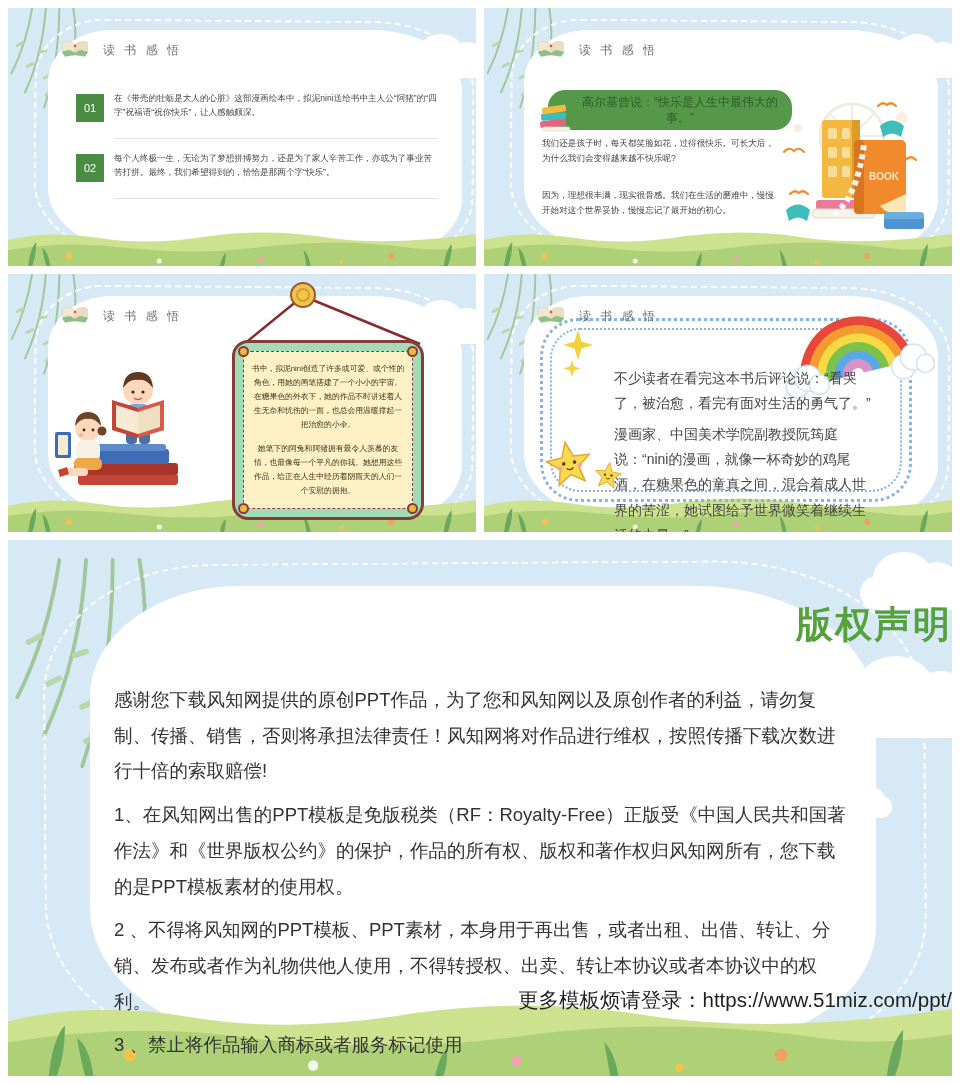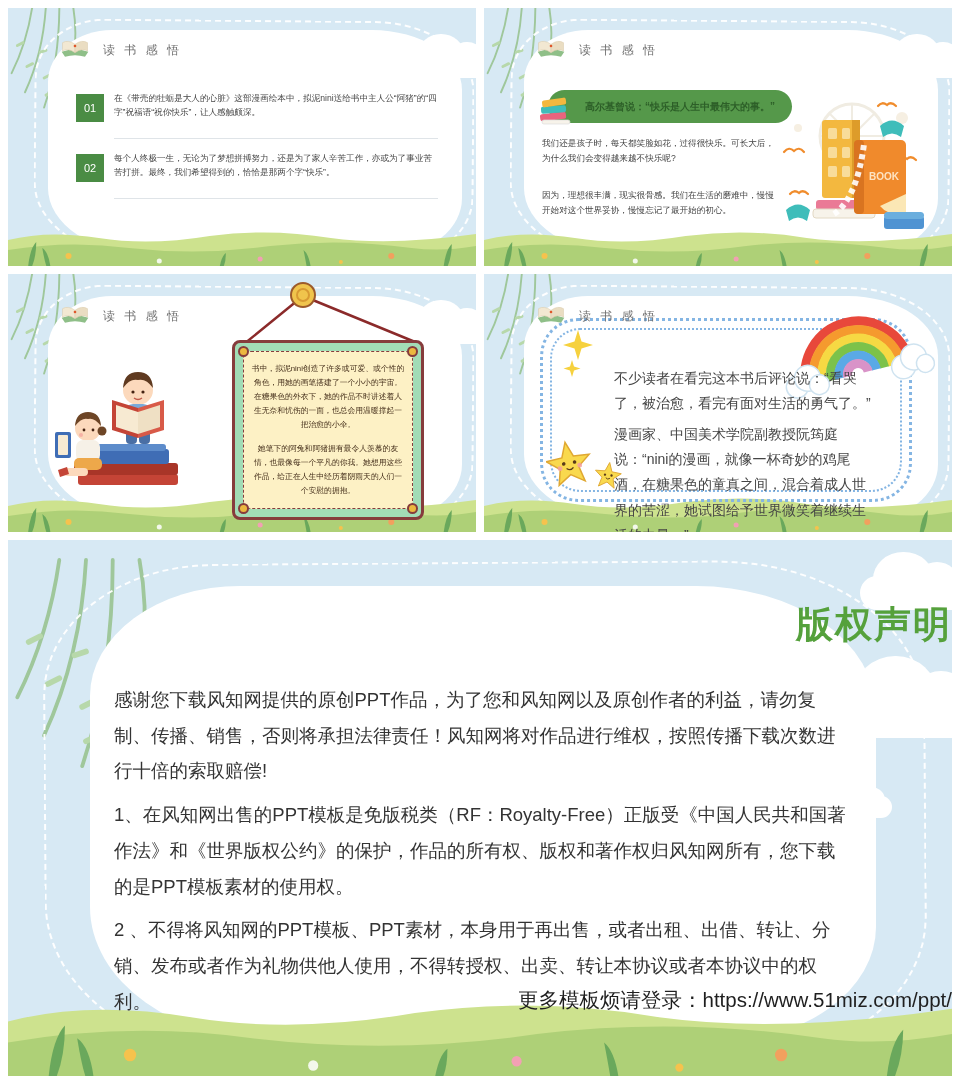--- a/index.html
+++ b/index.html
@@ -33,32 +33,32 @@
   
   .num-sq{position:absolute;left:68px;width:28px;height:28px;background:#4a8c44;color:#fff;
           display:flex;align-items:center;justify-content:center;font-size:11px;z-index:5}
   .s1-txt{position:absolute;left:106px;width:324px;font-size:8.6px;line-height:1.62;color:#474747;z-index:5}
   .s1-sep{position:absolute;left:106px;width:324px;border-bottom:1px solid #dfe4e8;z-index:5}
 
   
   .quote-pill{position:absolute;left:64px;top:82px;width:244px;min-height:33px;background:#55984a;
               border-radius:17px;z-index:5;display:flex;align-items:center;justify-content:center;
               padding:4px 10px 4px 30px;text-align:center}
-  .quote-pill span{font-size:10px;font-weight:bold;color:#2d5f28;line-height:1.35}
+  .quote-pill span{font-size:12px;font-weight:normal;color:#2d5f28;line-height:1.35}
   .pill-books{position:absolute;left:-12px;bottom:-4px;width:38px;height:34px}
   .s2-p{position:absolute;left:58px;width:240px;font-size:8.6px;line-height:1.75;color:#454545;z-index:5}
   .s2-illu{position:absolute;left:296px;top:86px;width:152px;height:148px;z-index:5}
 
   
   .hanger{position:absolute;left:282px;top:8px;width:26px;height:26px;border-radius:50%;
           background:#f0c44c;border:2px solid #9c5a2a;z-index:5}
   .hanger::after{content:"";position:absolute;inset:4px;border-radius:50%;border:2px solid #d89a32}
   .strings{position:absolute;left:228px;top:20px;width:190px;height:52px;z-index:4}
   .board{position:absolute;left:224px;top:66px;width:192px;height:180px;background:#a2dcb6;
-         border:3px solid #863c3c;border-radius:8px;z-index:5}
+         border:3px solid #863c3c;border-radius:16px;z-index:5}
   .board-in{position:absolute;inset:8px;background:#fdf1c5;border:1.5px dashed #863c3c;border-radius:8px;
             padding:8px 7px;display:flex;flex-direction:column;justify-content:center;
             font-size:7.8px;line-height:1.8;color:#46301c;text-align:center}
   .board-in p{margin:0}
   .board-in .gap{margin-bottom:9px}
   .screw{position:absolute;width:11px;height:11px;border-radius:50%;background:#ecb83f;border:2px solid #863c3c;z-index:2}
   .sc-tl{left:3px;top:3px}.sc-tr{right:3px;top:3px}.sc-bl{left:3px;bottom:3px}.sc-br{right:3px;bottom:3px}
   .kids{position:absolute;left:42px;top:70px;width:152px;height:156px;z-index:5}
 
   
@@ -350,17 +350,18 @@
   <div class="dashring cp-dashring"></div>
   <div class="blob cp-blob"></div>
   <svg class="cp-grass" viewBox="0 0 464 40" preserveAspectRatio="none">
       <use href="#g-grass" xlink:href="#g-grass"></use>
     </svg>
   <div class="cp-title">版权声明</div>
   <div class="cp-body">
     <p>感谢您下载风知网提供的原创PPT作品，为了您和风知网以及原创作者的利益，请勿复制、传播、销售，否则将承担法律责任！风知网将对作品进行维权，按照传播下载次数进行十倍的索取赔偿!</p>
     <p>1、在风知网出售的PPT模板是免版税类（RF：Royalty-Free）正版受《中国人民共和国著作法》和《世界版权公约》的保护，作品的所有权、版权和著作权归风知网所有，您下载的是PPT模板素材的使用权。</p>
     <p>2 、不得将风知网的PPT模板、PPT素材，本身用于再出售，或者出租、出借、转让、分销、发布或者作为礼物供他人使用，不得转授权、出卖、转让本协议或者本协议中的权利。</p>
+    <p>3 、禁止将作品输入商标或者服务标记使用</p>
   </div>
   <div class="cp-footer">
     <span>更多模板烦请登录：</span><span>https://www.51miz.com/ppt/</span>
   </div>
 </div>
 
 </body></html>

